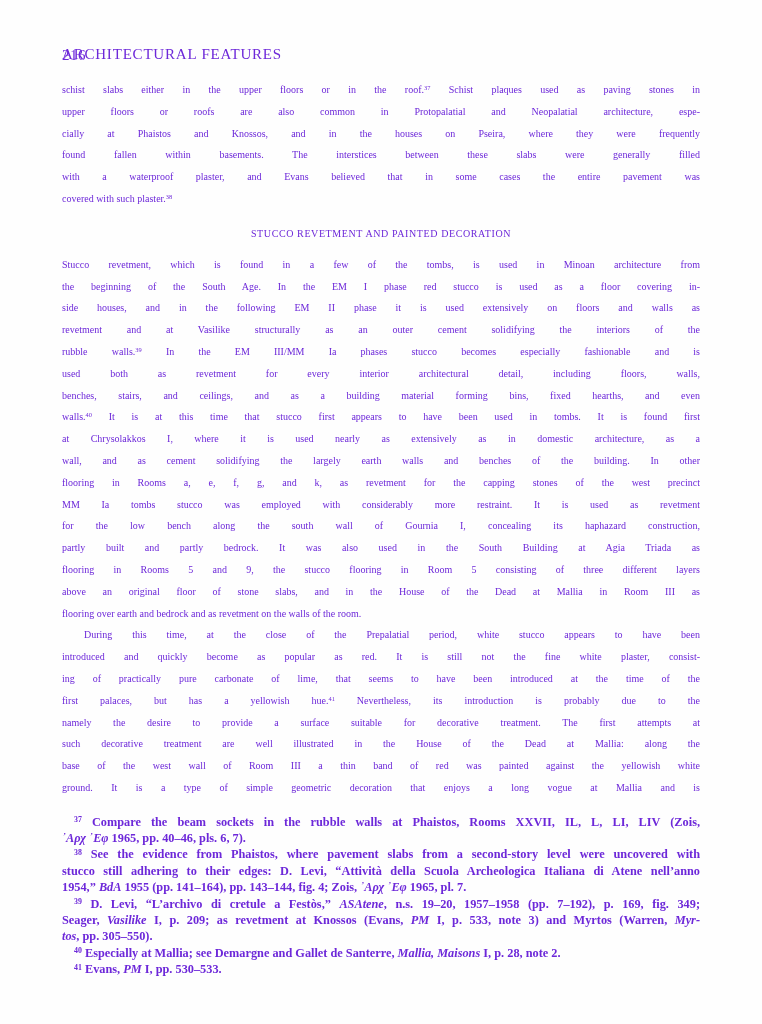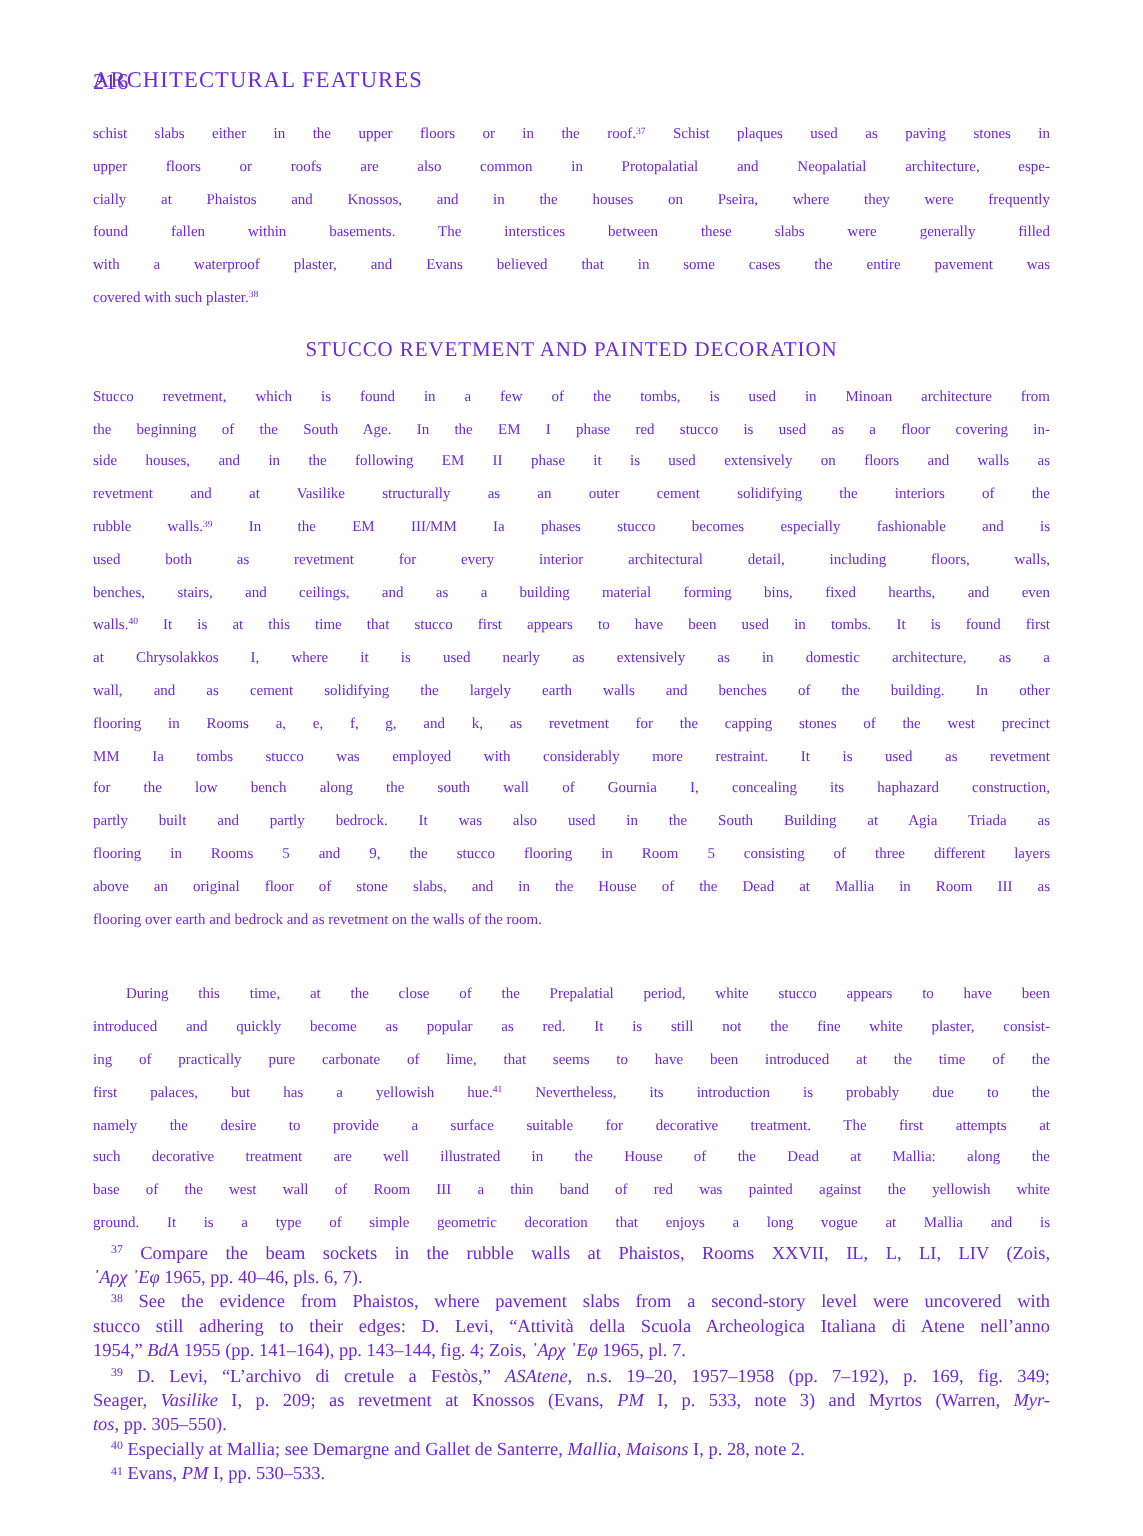--- a/index.html
+++ b/index.html
@@ -34,38 +34,40 @@
   .runhead {
     text-align: left;
     letter-spacing: 0.8px;
   }
   .para {
     font-size: 10px;
     line-height: 21.8px;
   }
   .heading {
     text-align: center;
-    font-size: 14px;
+    font-size: 10px;
     letter-spacing: 0.6px;
     margin: 13px 0 9px 0;
     line-height: 22px;
     white-space: nowrap;
   }
   .line {
     text-align: justify;
     text-align-last: justify;
     text-justify: inter-word;
     height: 21.8px;
     overflow: hidden;
   }
   .line.last { text-align-last: left; }
-  .para .line.first { text-indent: 22px; margin-top: 28px; }
+  .para .line.first { text-indent: 22px; }
   .footnotes {
+    margin-top: 15px;
     font-size: 12.3px;
     line-height: 16.4px;
+    font-weight: bold;
   }
   .footnotes .line { height: 16.4px; }
   .footnote .line.first { text-indent: 12px; }
   .sup {
     font-size: 0.64em;
     position: relative;
     top: -0.45em;
     line-height: 0;
   }
   .i { font-style: italic; }

